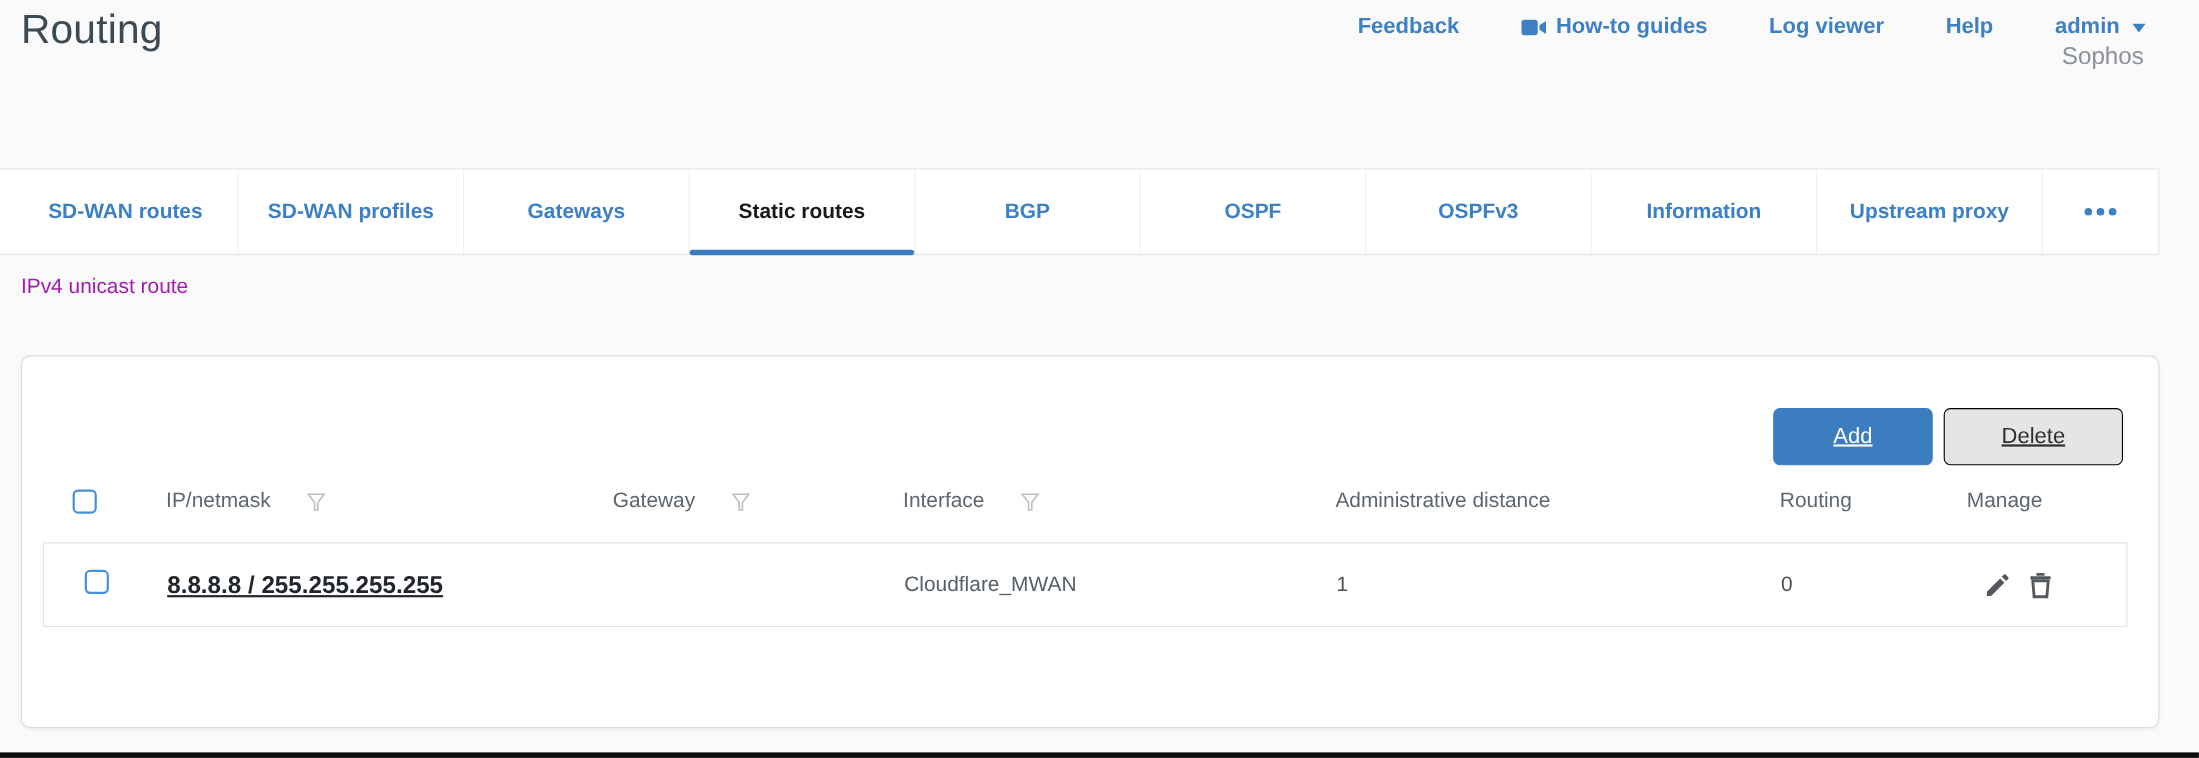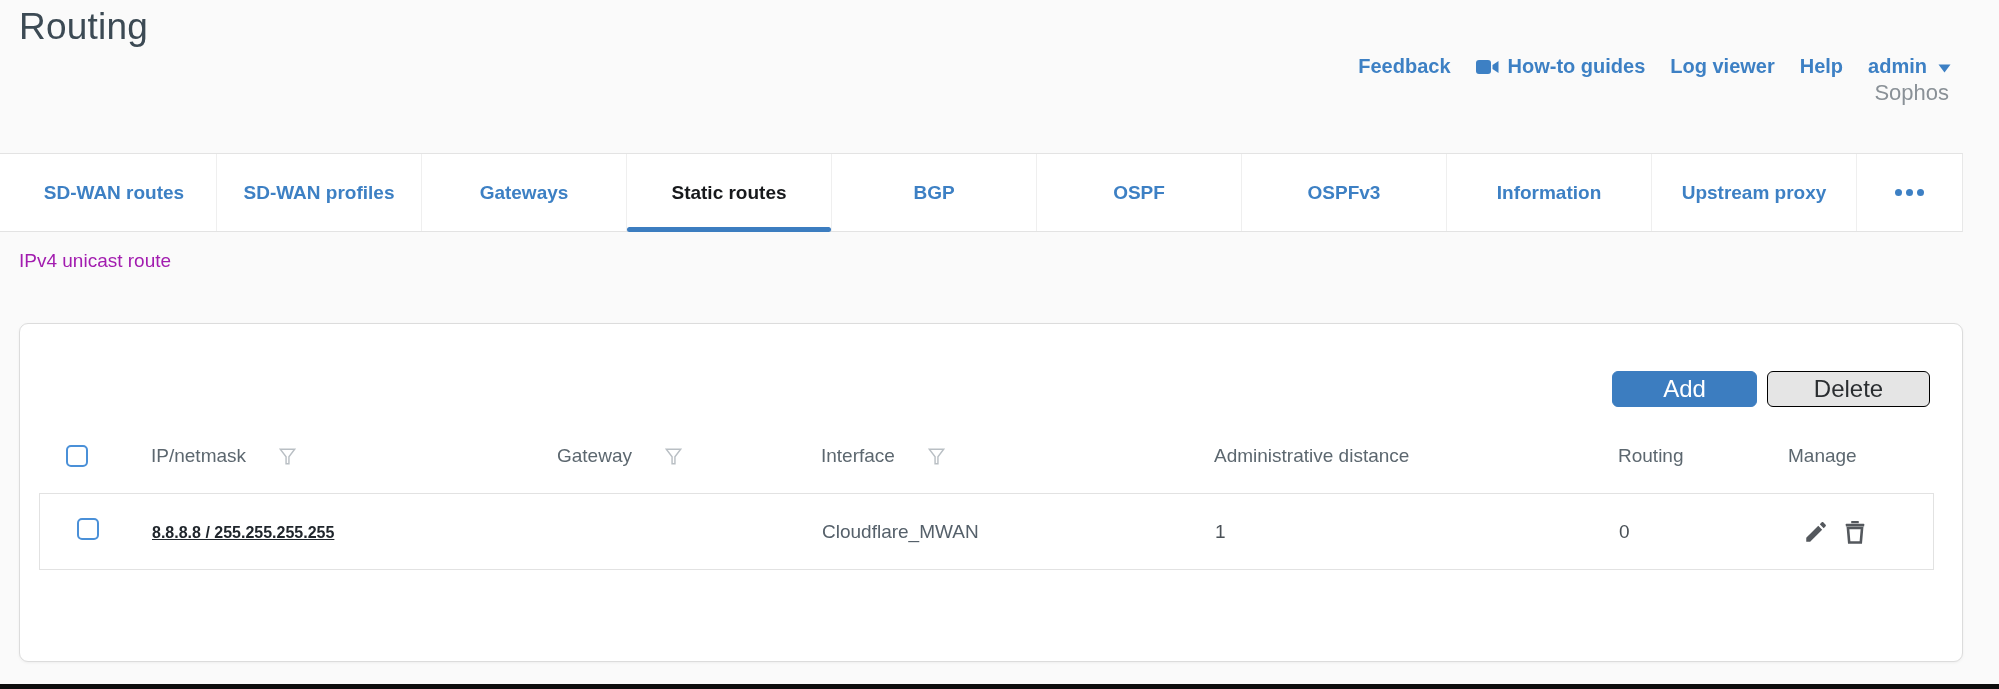--- a/index.html
+++ b/index.html
@@ -12,21 +12,21 @@
     color:#333;
   }
 
   
   .top-header { position:absolute; top:0; left:0; width:100%; height:120px; }
   .page-title {
     position:absolute; top:6px; left:19px;
     font-size:37px; font-weight:400; color:#3c4a54; letter-spacing:.2px;
   }
   .nav-wrap { position:absolute; top:13px; right:48px; text-align:right; }
-  .nav-links { display:flex; align-items:flex-start; gap:25px;margin-top:42px; }
+  .nav-links { display:flex; align-items:flex-start; gap:56px; }
   .nav-link {
     font-size:20px; font-weight:700; color:#3d80c4; text-decoration:none;
     display:flex; align-items:center; gap:9px; cursor:pointer; white-space:nowrap;
   }
   .org-label { margin-top:2px; font-size:22px; color:#8a9197; padding-right:2px; }
   .caret { display:inline-block; margin-left:2px; }
 
   
   .tabbar {
     position:absolute; top:153px; left:0; width:1963px; height:79px;
@@ -53,43 +53,43 @@
   }
 
   
   .card {
     position:absolute; top:323px; left:19px; width:1944px; height:339px;
     background:#ffffff; border:1px solid #dcdcdc; border-radius:9px;
     box-shadow:0 1px 3px rgba(0,0,0,.05);
   }
   .actions { position:absolute; top:47px; right:32px; display:flex; gap:10px; }
   .btn {
-    height:36px; border-radius:6px; font-size:24px; cursor:pointer;
-    font-family:inherit; display:flex; align-items:center; justify-content:center;
+    height:52px; border-radius:6px; font-size:20px; cursor:pointer;
+    font-family:inherit; display:flex; align-items:center; justify-content:center;text-decoration:underline;
   }
   .btn-add { width:145px; background:#3c7dc0; border:1px solid #3c7dc0; color:#ffffff; }
   .btn-delete { width:163px; background:#e5e5e5; border:1px solid #000000; color:#2b2e31; }
 
   
   .grid { display:grid; align-items:center; }
   .grid-head {
     position:absolute; top:114px; left:0; right:2px; height:36px;
     grid-template-columns:131px 406px 264px 393px 404px 170px 1fr;
   }
   .head-cell { display:flex; align-items:center; gap:30px; font-size:19px; color:#5c676f; white-space:nowrap; }
   .row-box {
     position:absolute; top:169px; left:19px; width:1895px; height:77px;
     border:1px solid #e2e2e2; background:#fff;
   }
   .grid-row {
     height:100%;
     grid-template-columns:112px 406px 264px 393px 404px 170px 1fr;
   }
   .cell { font-size:19px; color:#55606a; white-space:nowrap; }
-  .ip-link { font-size:16px; font-weight:700; color:#20262c; text-decoration:underline; cursor:pointer; }
+  .ip-link { font-size:22px; font-weight:700; color:#20262c; text-decoration:underline; cursor:pointer; }
   .num { color:#4a5157; }
   .checkbox {
     width:22px; height:22px; border:2px solid #4a90d8; border-radius:5px;
     background:#fff; cursor:pointer; display:inline-block;
   }
   .cb-head { margin-left:46px; }
   .cb-row { margin-left:37px; }
   .manage-cell { display:flex; align-items:center; gap:13px; margin-left:14px; }
   .icon-btn { cursor:pointer; display:flex; align-items:center; }
 

